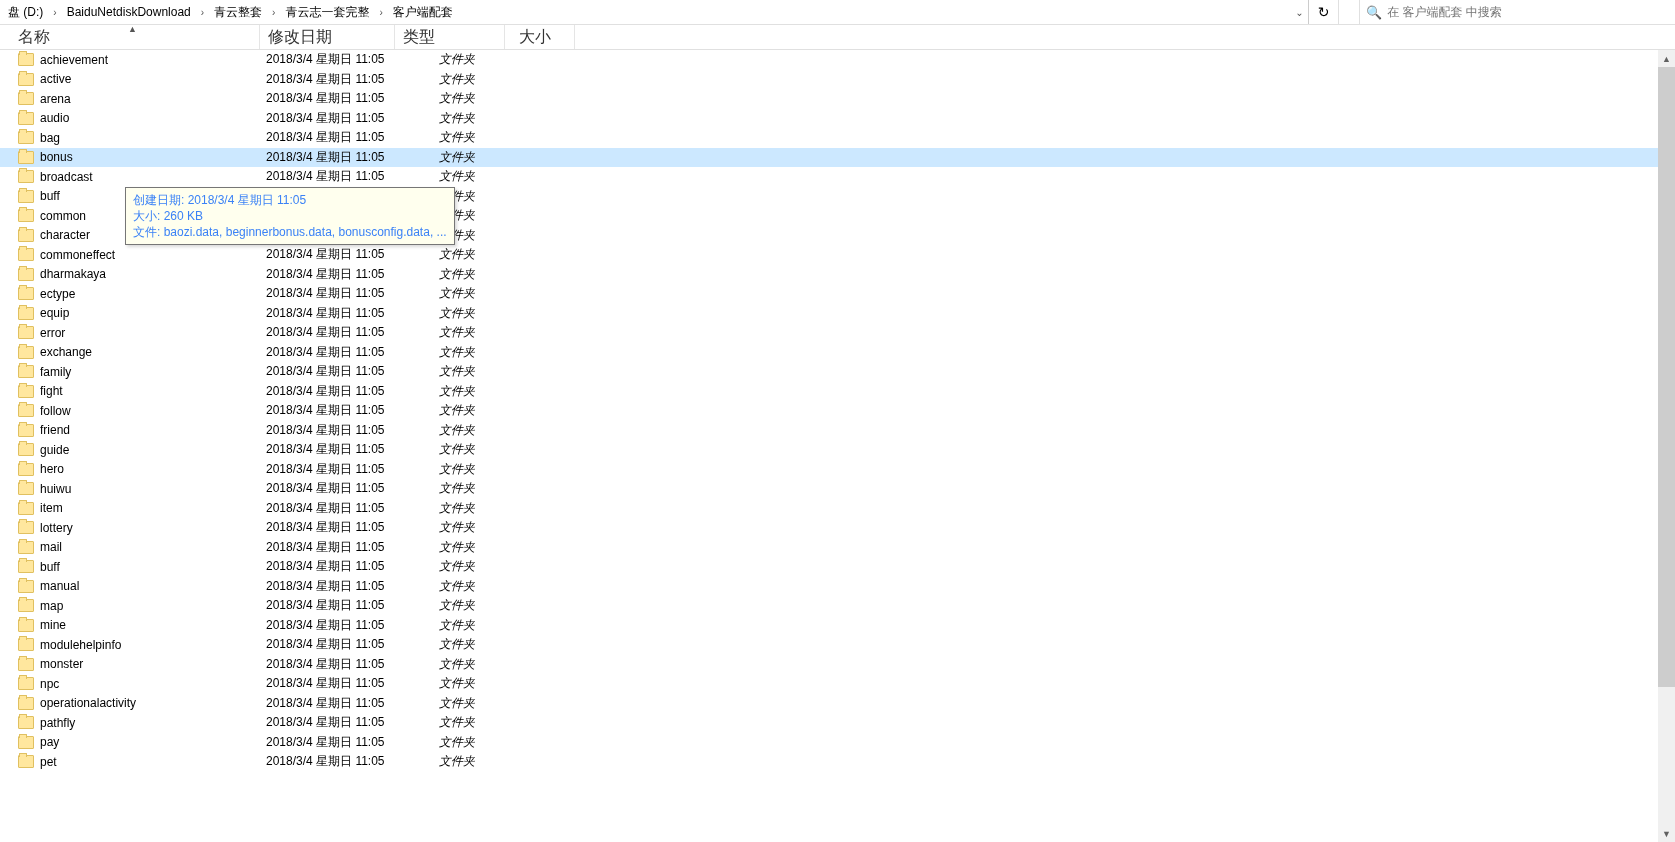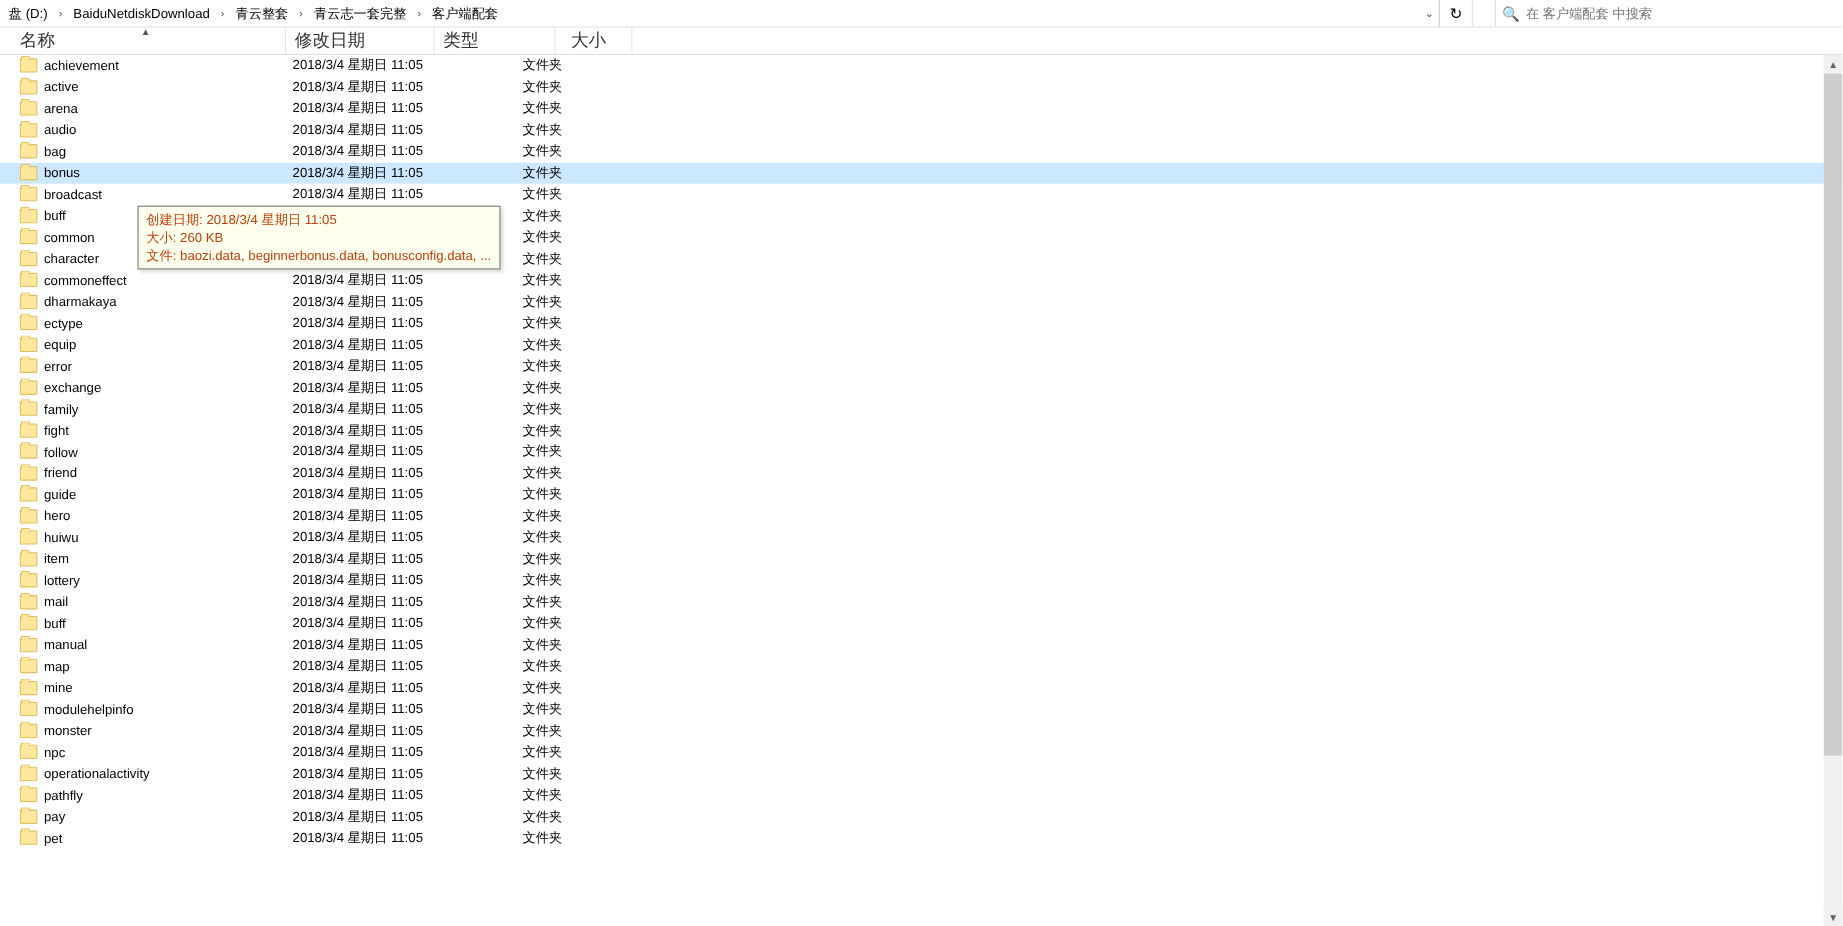--- a/index.html
+++ b/index.html
@@ -146,32 +146,32 @@
       left: 0;
       width: 6px;
       height: 3px;
       background: #ffe79e;
       border: 1px solid #e0c060;
       border-bottom: none;
       border-radius: 1px 1px 0 0;
     }
     .col-name { width: 226px; }
     .col-date { width: 135px; text-align: left; }
-    .col-type { width: 110px; text-align: right; padding-left: 2px; }
+    .col-type { width: 110px; text-align: center; padding-left: 2px; font-style: italic; }
     .col-size { width: 60px; text-align: right; }
     
     .tooltip {
       position: absolute;
       left: 125px;
       top: 187px;
       background: #ffffee;
       border: 1px solid #767676;
       padding: 4px 7px;
       font-size: 12px;
-      color: #c2410c;
+      color: #3b82f6;
       line-height: 16px;
       z-index: 100;
       box-shadow: 2px 2px 3px rgba(0,0,0,0.15);
       white-space: nowrap;
     }
     
     .scrollbar-vert {
       position: absolute;
       right: 0;
       top: 50px;

